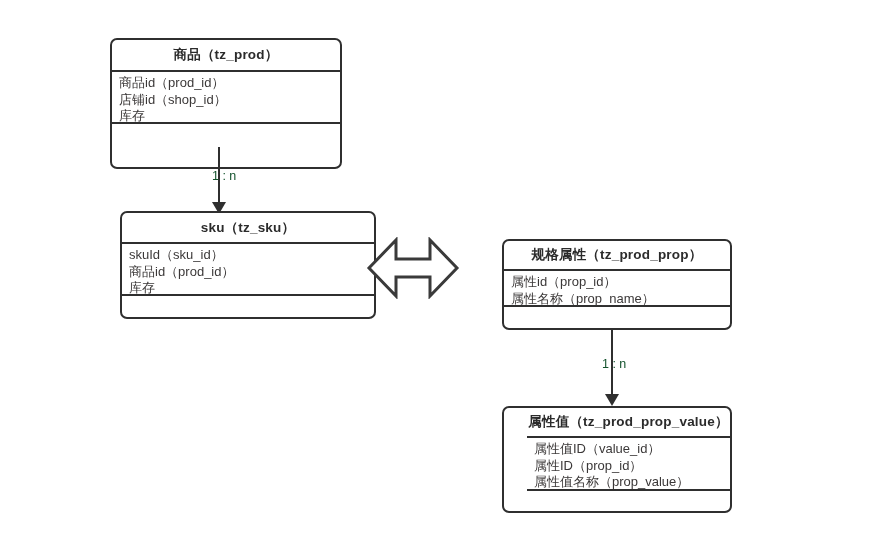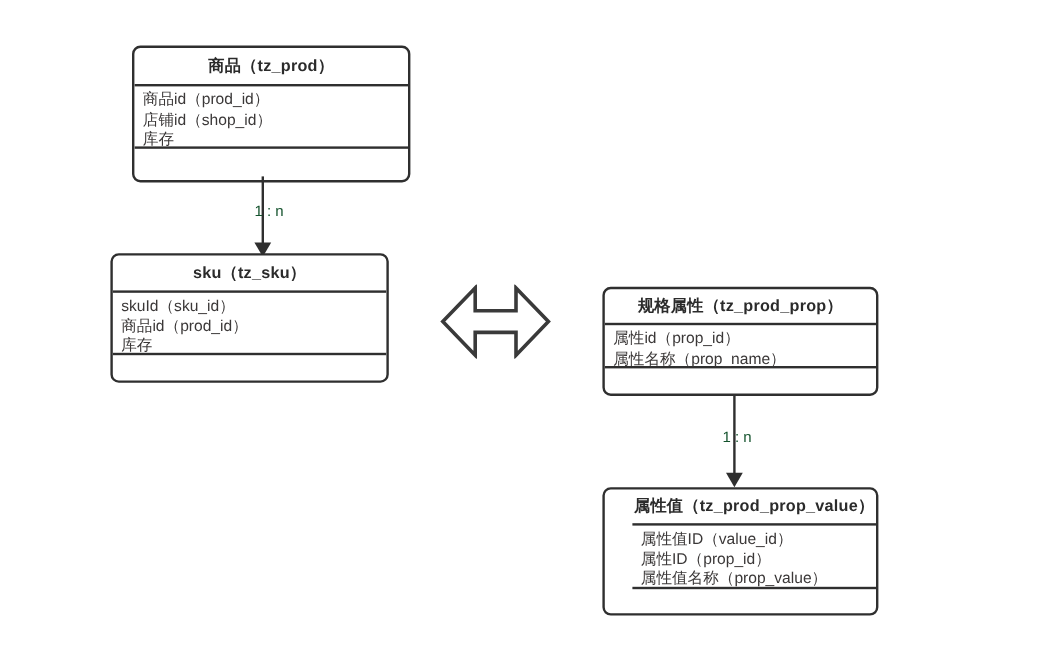--- a/index.html
+++ b/index.html
@@ -91,37 +91,37 @@
   
   .dbl-arrow {
     position: absolute;
   }
 </style>
 </head>
 <body>
 
 <div id="canvas">
 
-  <div class="entity" style="left:110px; top:38px; width:232px; height:114px;">
+  <div class="entity" style="left:110px; top:38px; width:232px; height:131px;">
     <div class="entity-title" style="height:32px;">商品（tz_prod）</div>
     <div class="entity-attrs" style="height:52px;">
       <div class="attr-row">商品id（prod_id）</div>
       <div class="attr-row">店铺id（shop_id）</div>
       <div class="attr-row">库存</div>
     </div>
     <div class="entity-footer" style="height:21px;"></div>
   </div>
 
   <div class="connector" style="left:218px; top:147px; width:60px; height:67px;">
     <div class="conn-line" style="height:56px;"></div>
     <div class="conn-head" style="left:-6px; top:55px;"></div>
     <div class="conn-label" style="left:-6px; top:22px;">1 : n</div>
   </div>
 
-  <div class="entity" style="left:92px; top:211px; width:232px; height:108px;">
+  <div class="entity" style="left:120px; top:211px; width:256px; height:108px;">
     <div class="entity-title" style="height:31px;">sku（tz_sku）</div>
     <div class="entity-attrs" style="height:52px;">
       <div class="attr-row">skuId（sku_id）</div>
       <div class="attr-row">商品id（prod_id）</div>
       <div class="attr-row">库存</div>
     </div>
     <div class="entity-footer" style="height:21px;"></div>
   </div>
 
   <div class="dbl-arrow" style="left:366px; top:237px; width:94px; height:62px;">

